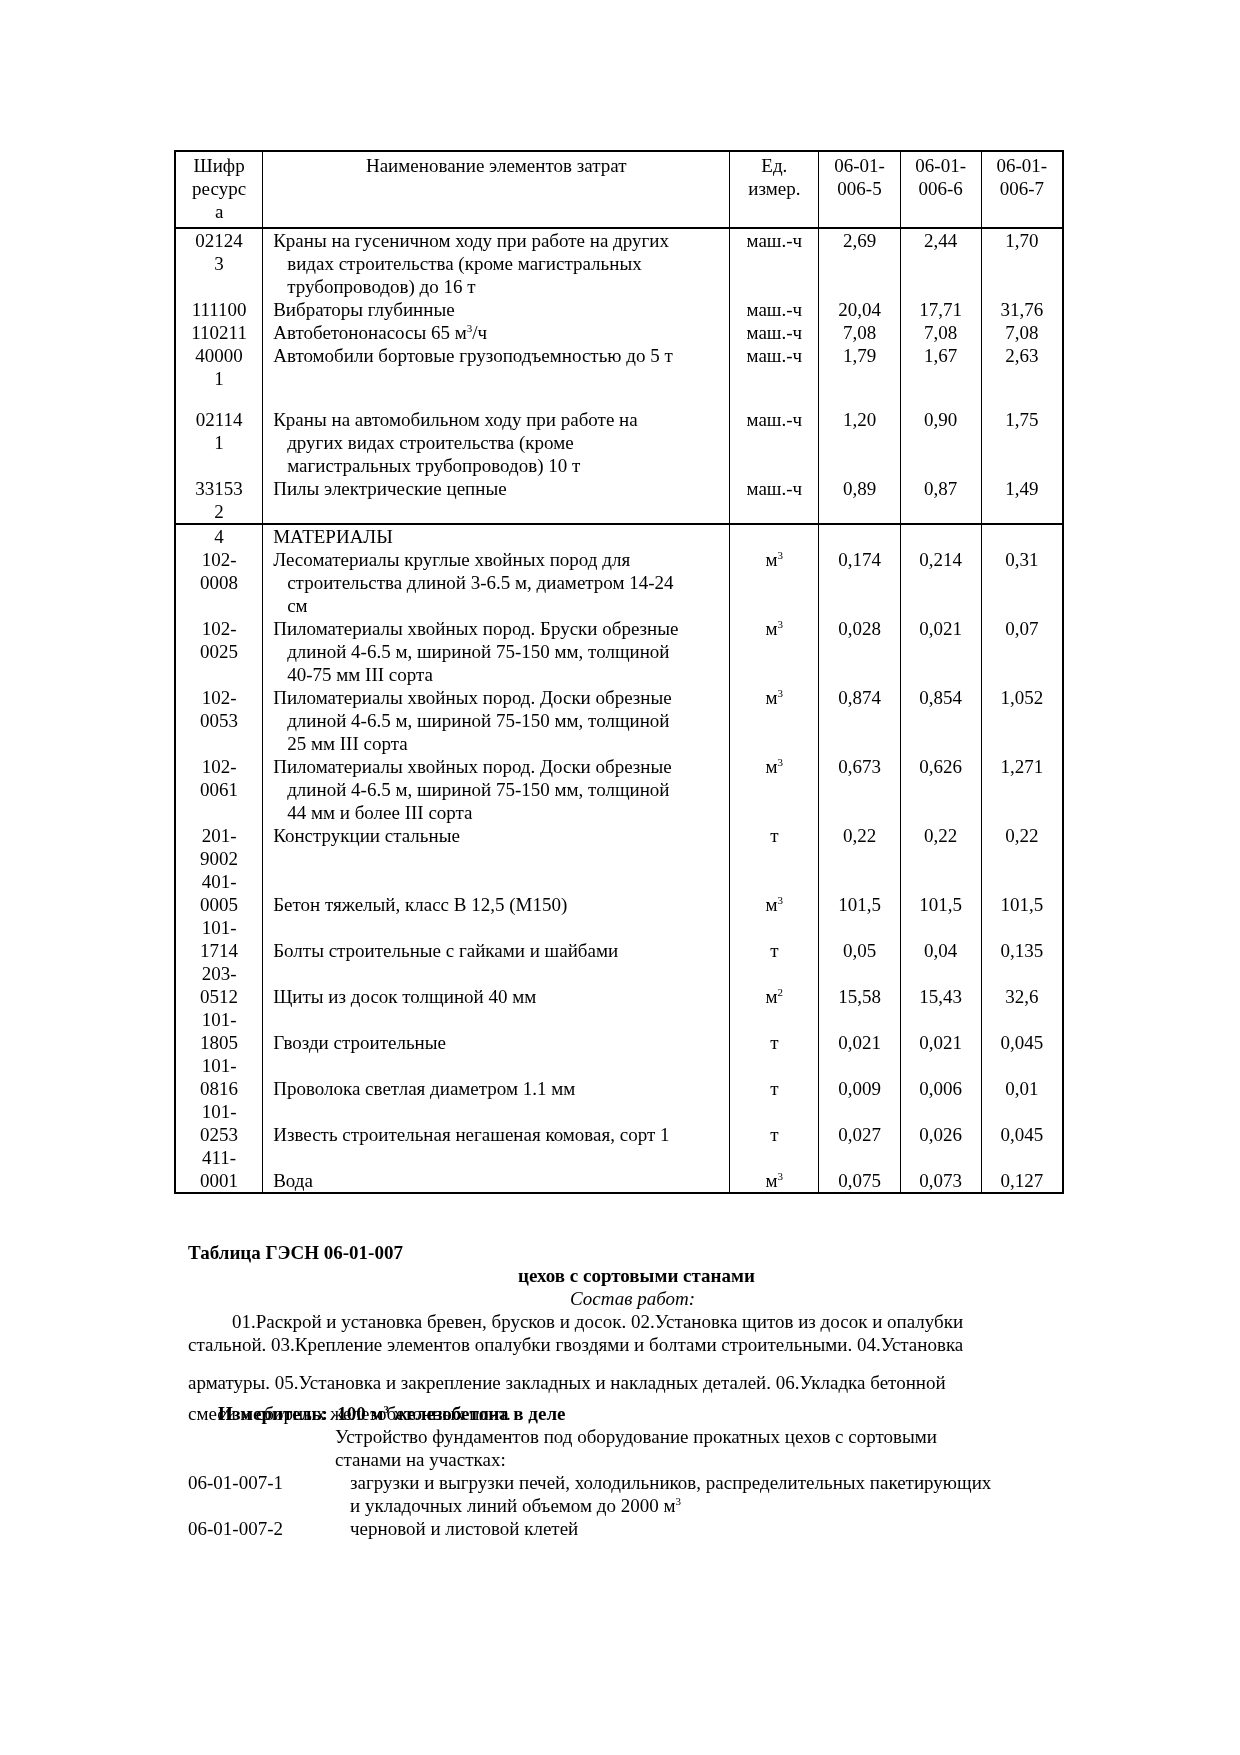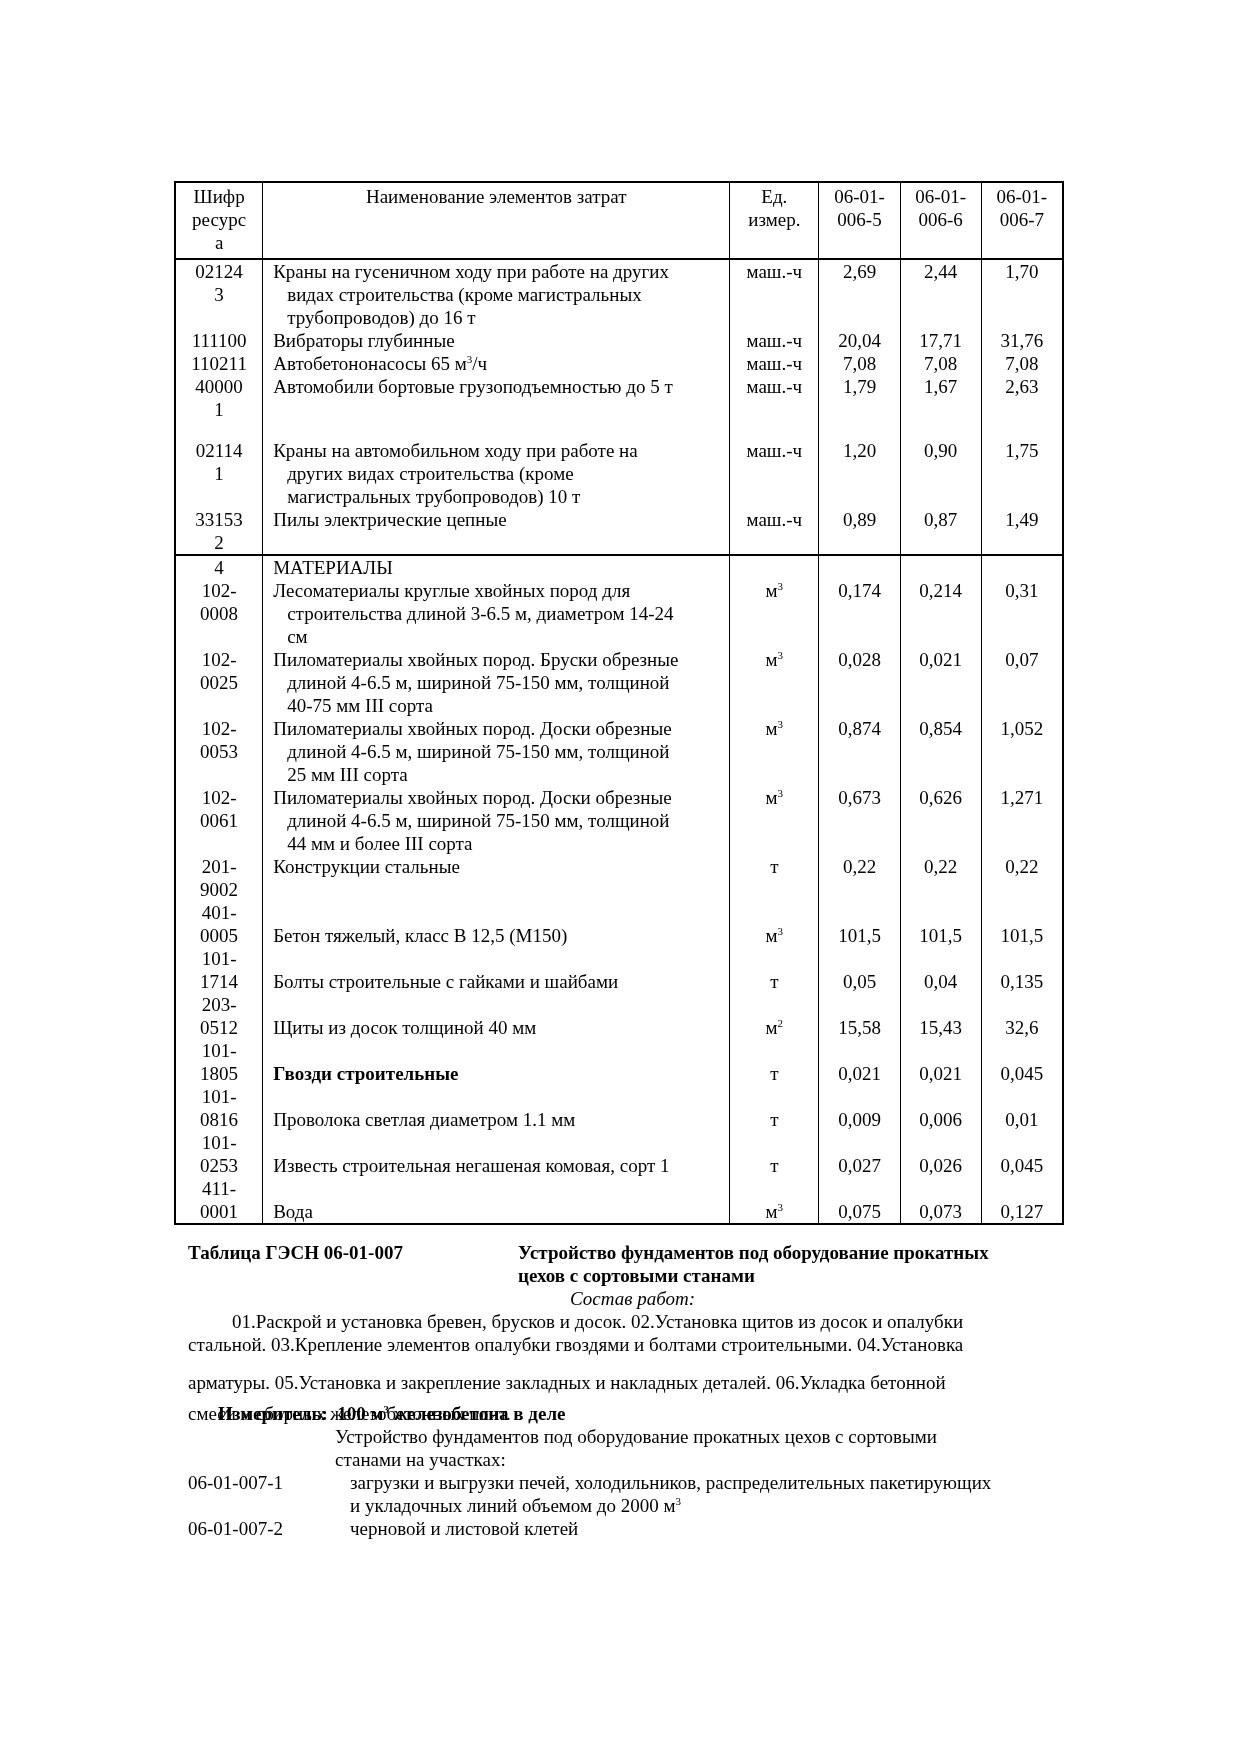--- a/index.html
+++ b/index.html
@@ -1,20 +1,20 @@
 <!DOCTYPE html>
 <html><head>
 <meta charset="utf-8">
 <style>
   html, body { margin: 0; padding: 0; background: #ffffff; }
   body { width: 1240px; height: 1755px; position: relative; overflow: hidden;
          font-family: "Liberation Serif", "DejaVu Serif", serif; color: #000; font-size: 19px; }
   .page { position: absolute; left: 0; top: 0; width: 1240px; height: 1755px; }
   table.res { position: absolute; left: 174px; top: 150px; width: 890px;
-              border-collapse: collapse; table-layout: fixed; line-height: 23px; margin-top: 31px; }
+              border-collapse: collapse; table-layout: fixed; line-height: 23px; }
   table.res td, table.res th { border-left: 1.5px solid #000; border-right: 1.5px solid #000;
               padding: 0 4px; vertical-align: top; font-weight: normal; }
   table.res { border: 2px solid #000; }
   table.res thead th { border-bottom: 2px solid #000; padding-top: 2px; padding-bottom: 4px; }
   .c-code { width: 78px; text-align: center; }
   .c-name { width: 457px; text-align: left; }
   .c-unit { width: 80px; text-align: center; }
   .c-val { width: 72px; text-align: center; }
   th.c-name { text-align: center; }
   td.c-name .nm { display: block; padding-left: 6px; text-indent: 0; }
@@ -190,21 +190,21 @@
           <td class="c-name" style="padding-top:23px;">
             <span class="nm">Щиты из досок толщиной 40 мм</span>
           </td>
           <td class="c-unit" style="padding-top:23px;">м<sup>2</sup></td>
           <td class="c-val" style="padding-top:23px;">15,58</td>
           <td class="c-val" style="padding-top:23px;">15,43</td>
           <td class="c-val" style="padding-top:23px;">32,6</td>
         </tr>
         <tr>
           <td class="c-code" style="">101-<br>1805</td>
-          <td class="c-name" style="padding-top:23px;font-weight:bold;">
+          <td class="c-name" style="padding-top:23px;">
             <span class="nm">Гвозди строительные</span>
           </td>
           <td class="c-unit" style="padding-top:23px;">т</td>
           <td class="c-val" style="padding-top:23px;">0,021</td>
           <td class="c-val" style="padding-top:23px;">0,021</td>
           <td class="c-val" style="padding-top:23px;">0,045</td>
         </tr>
         <tr>
           <td class="c-code" style="">101-<br>0816</td>
           <td class="c-name" style="padding-top:23px;">
@@ -232,21 +232,20 @@
           </td>
           <td class="c-unit" style="padding-top:23px;">м<sup>3</sup></td>
           <td class="c-val" style="padding-top:23px;">0,075</td>
           <td class="c-val" style="padding-top:23px;">0,073</td>
           <td class="c-val" style="padding-top:23px;">0,127</td>
         </tr>
       </tbody>
   </table>
 
   <div class="sec b" style="left:188px; top:1241px;">Таблица ГЭСН 06-01-007</div>
-  <div class="sec b" style="left:518px; top:1241px;">Устройство фундаментов под оборудование прокатных</div>
   <div class="sec b" style="left:518px; top:1264px;">цехов с сортовыми станами</div>
   <div class="sec i" style="left:570px; top:1287px;">Состав работ:</div>
   <div class="sec" style="left:232px; top:1310px;">01.Раскрой и установка бревен, брусков и досок. 02.Установка щитов из досок и опалубки</div>
   <div class="sec" style="left:188px; top:1333px;">стальной. 03.Крепление элементов опалубки гвоздями и болтами строительными. 04.Установка</div>
   <div class="sec" style="left:188px; top:1356px;margin-top:15px;">арматуры. 05.Установка и закрепление закладных и накладных деталей. 06.Укладка бетонной</div>
   <div class="sec" style="left:188px; top:1379px;margin-top:23px;">смеси и сборных железобетонных плит.</div>
 
   <div class="sec b" style="left:218px; top:1402px;">
     <span>Измеритель:</span>&nbsp;
     <span><span>100 м</span><sup>3</sup><span> железобетона в деле</span></span>

